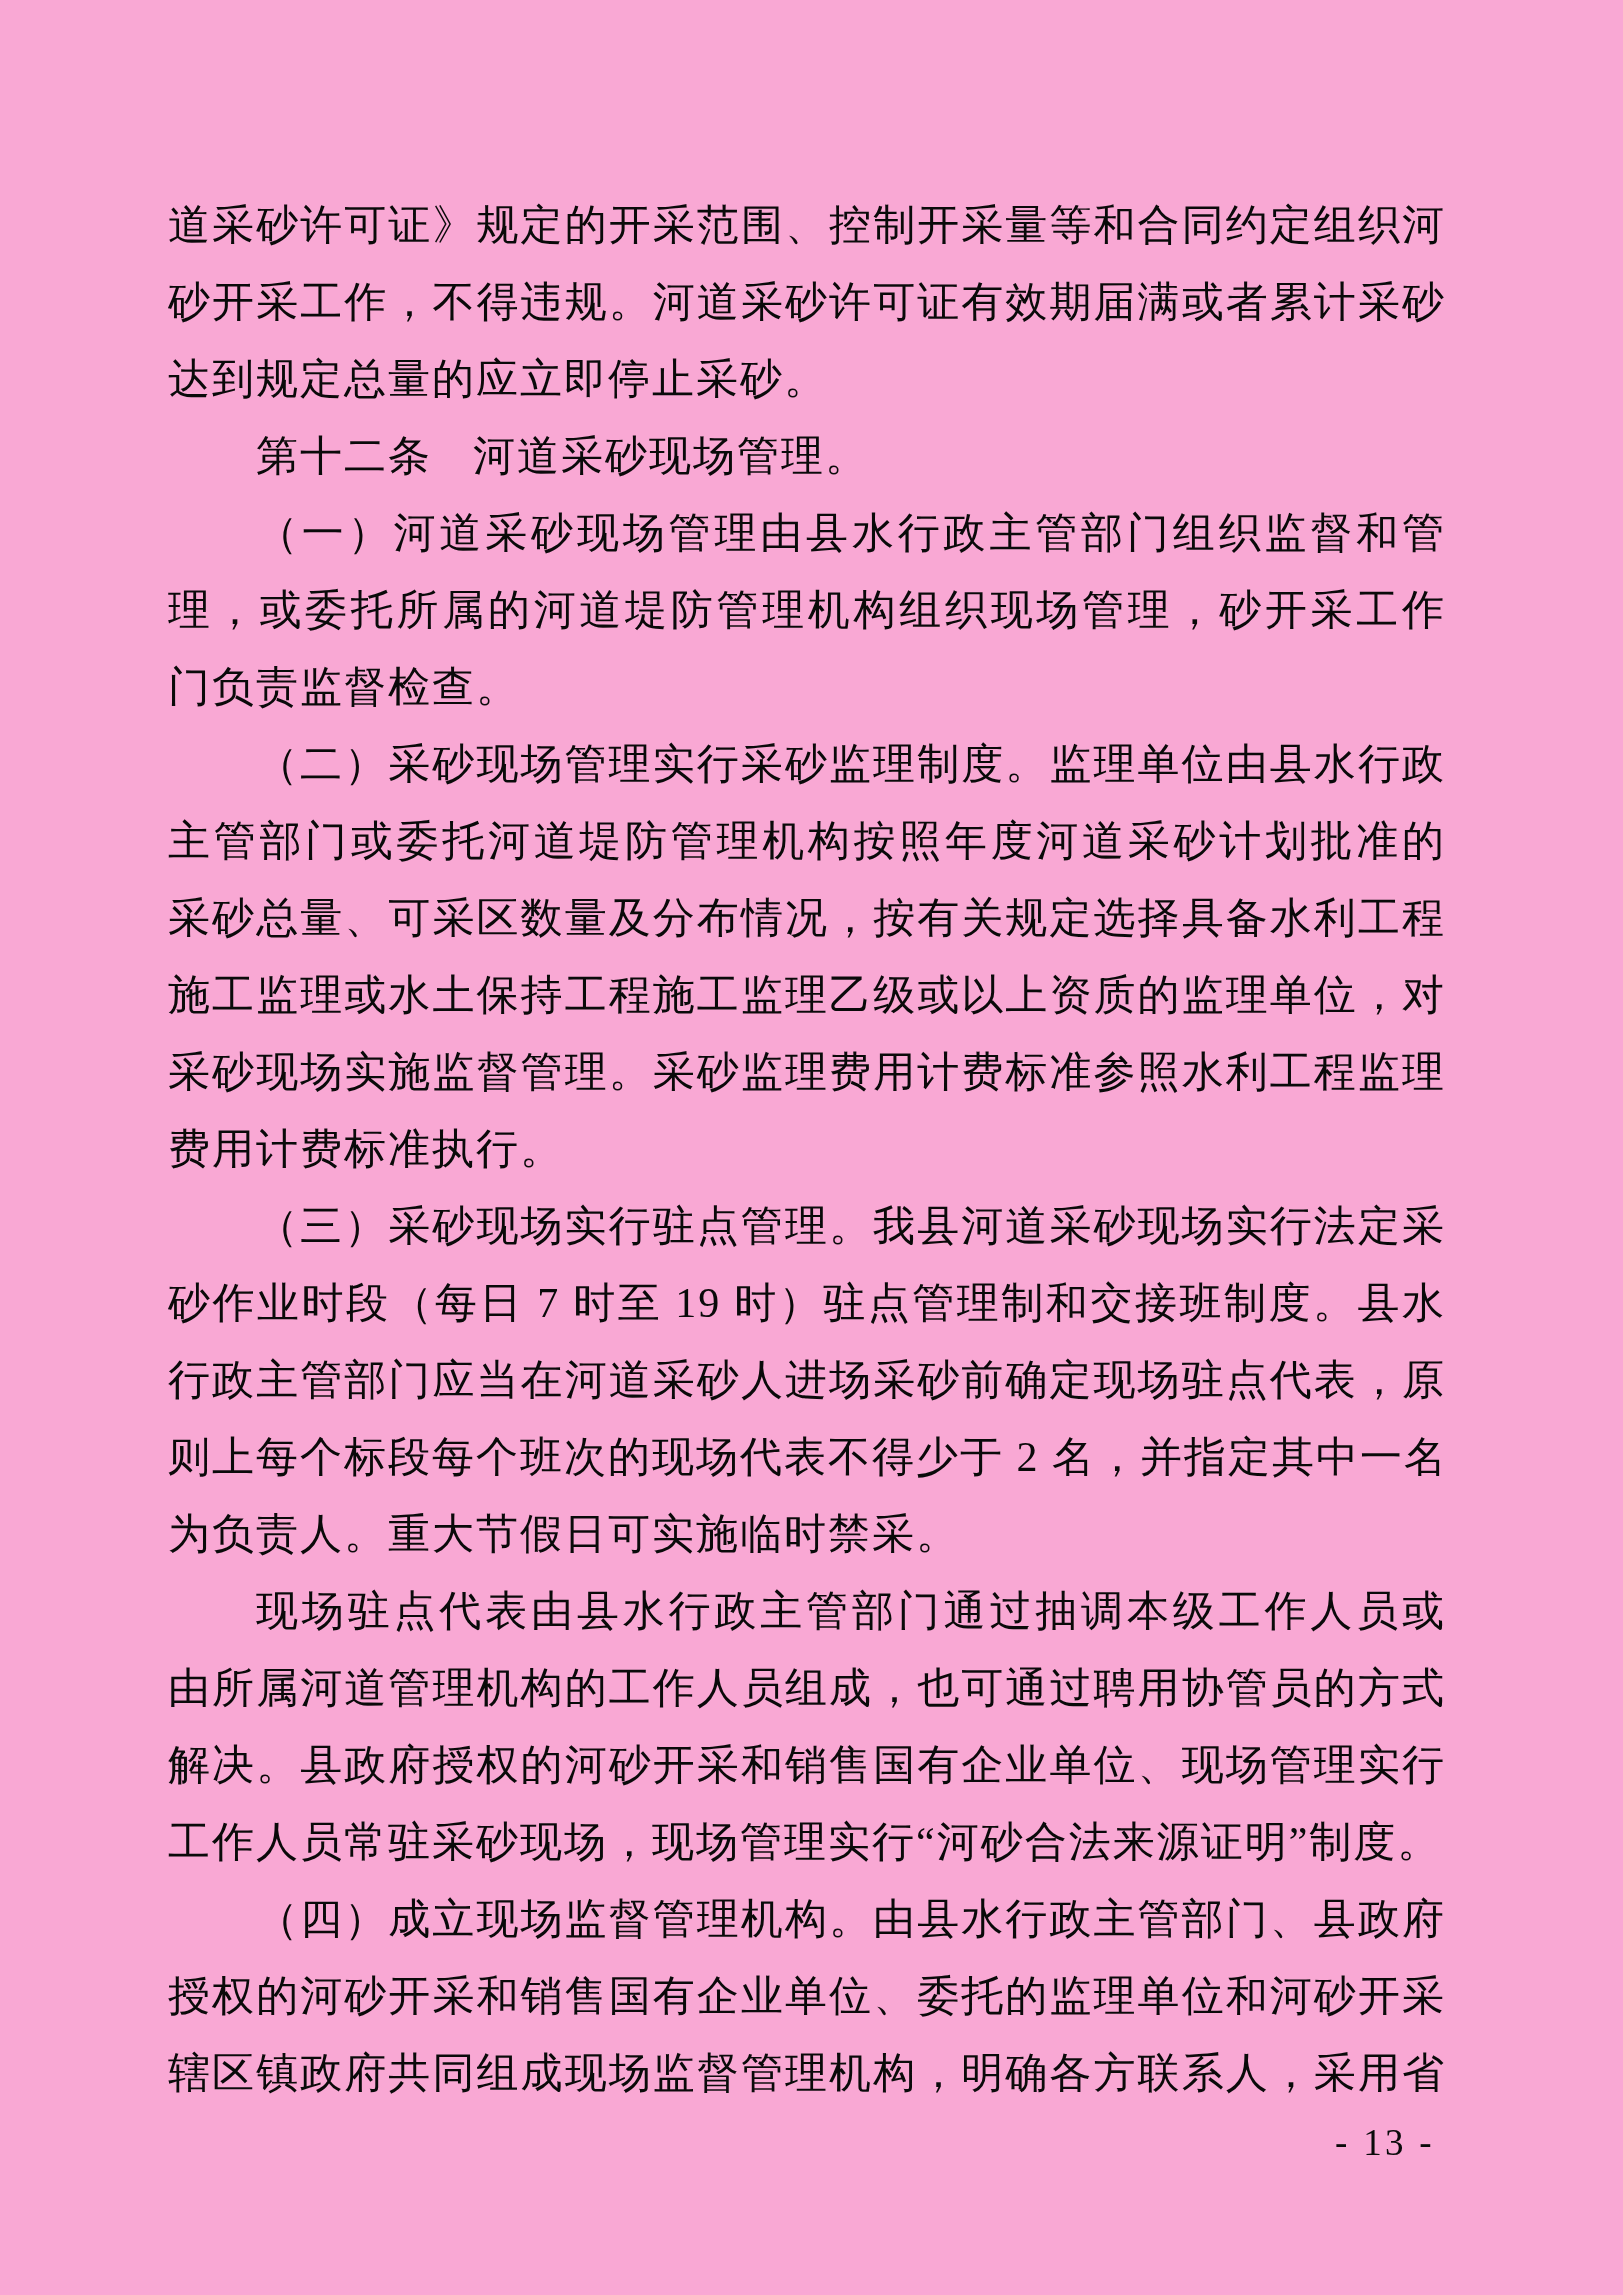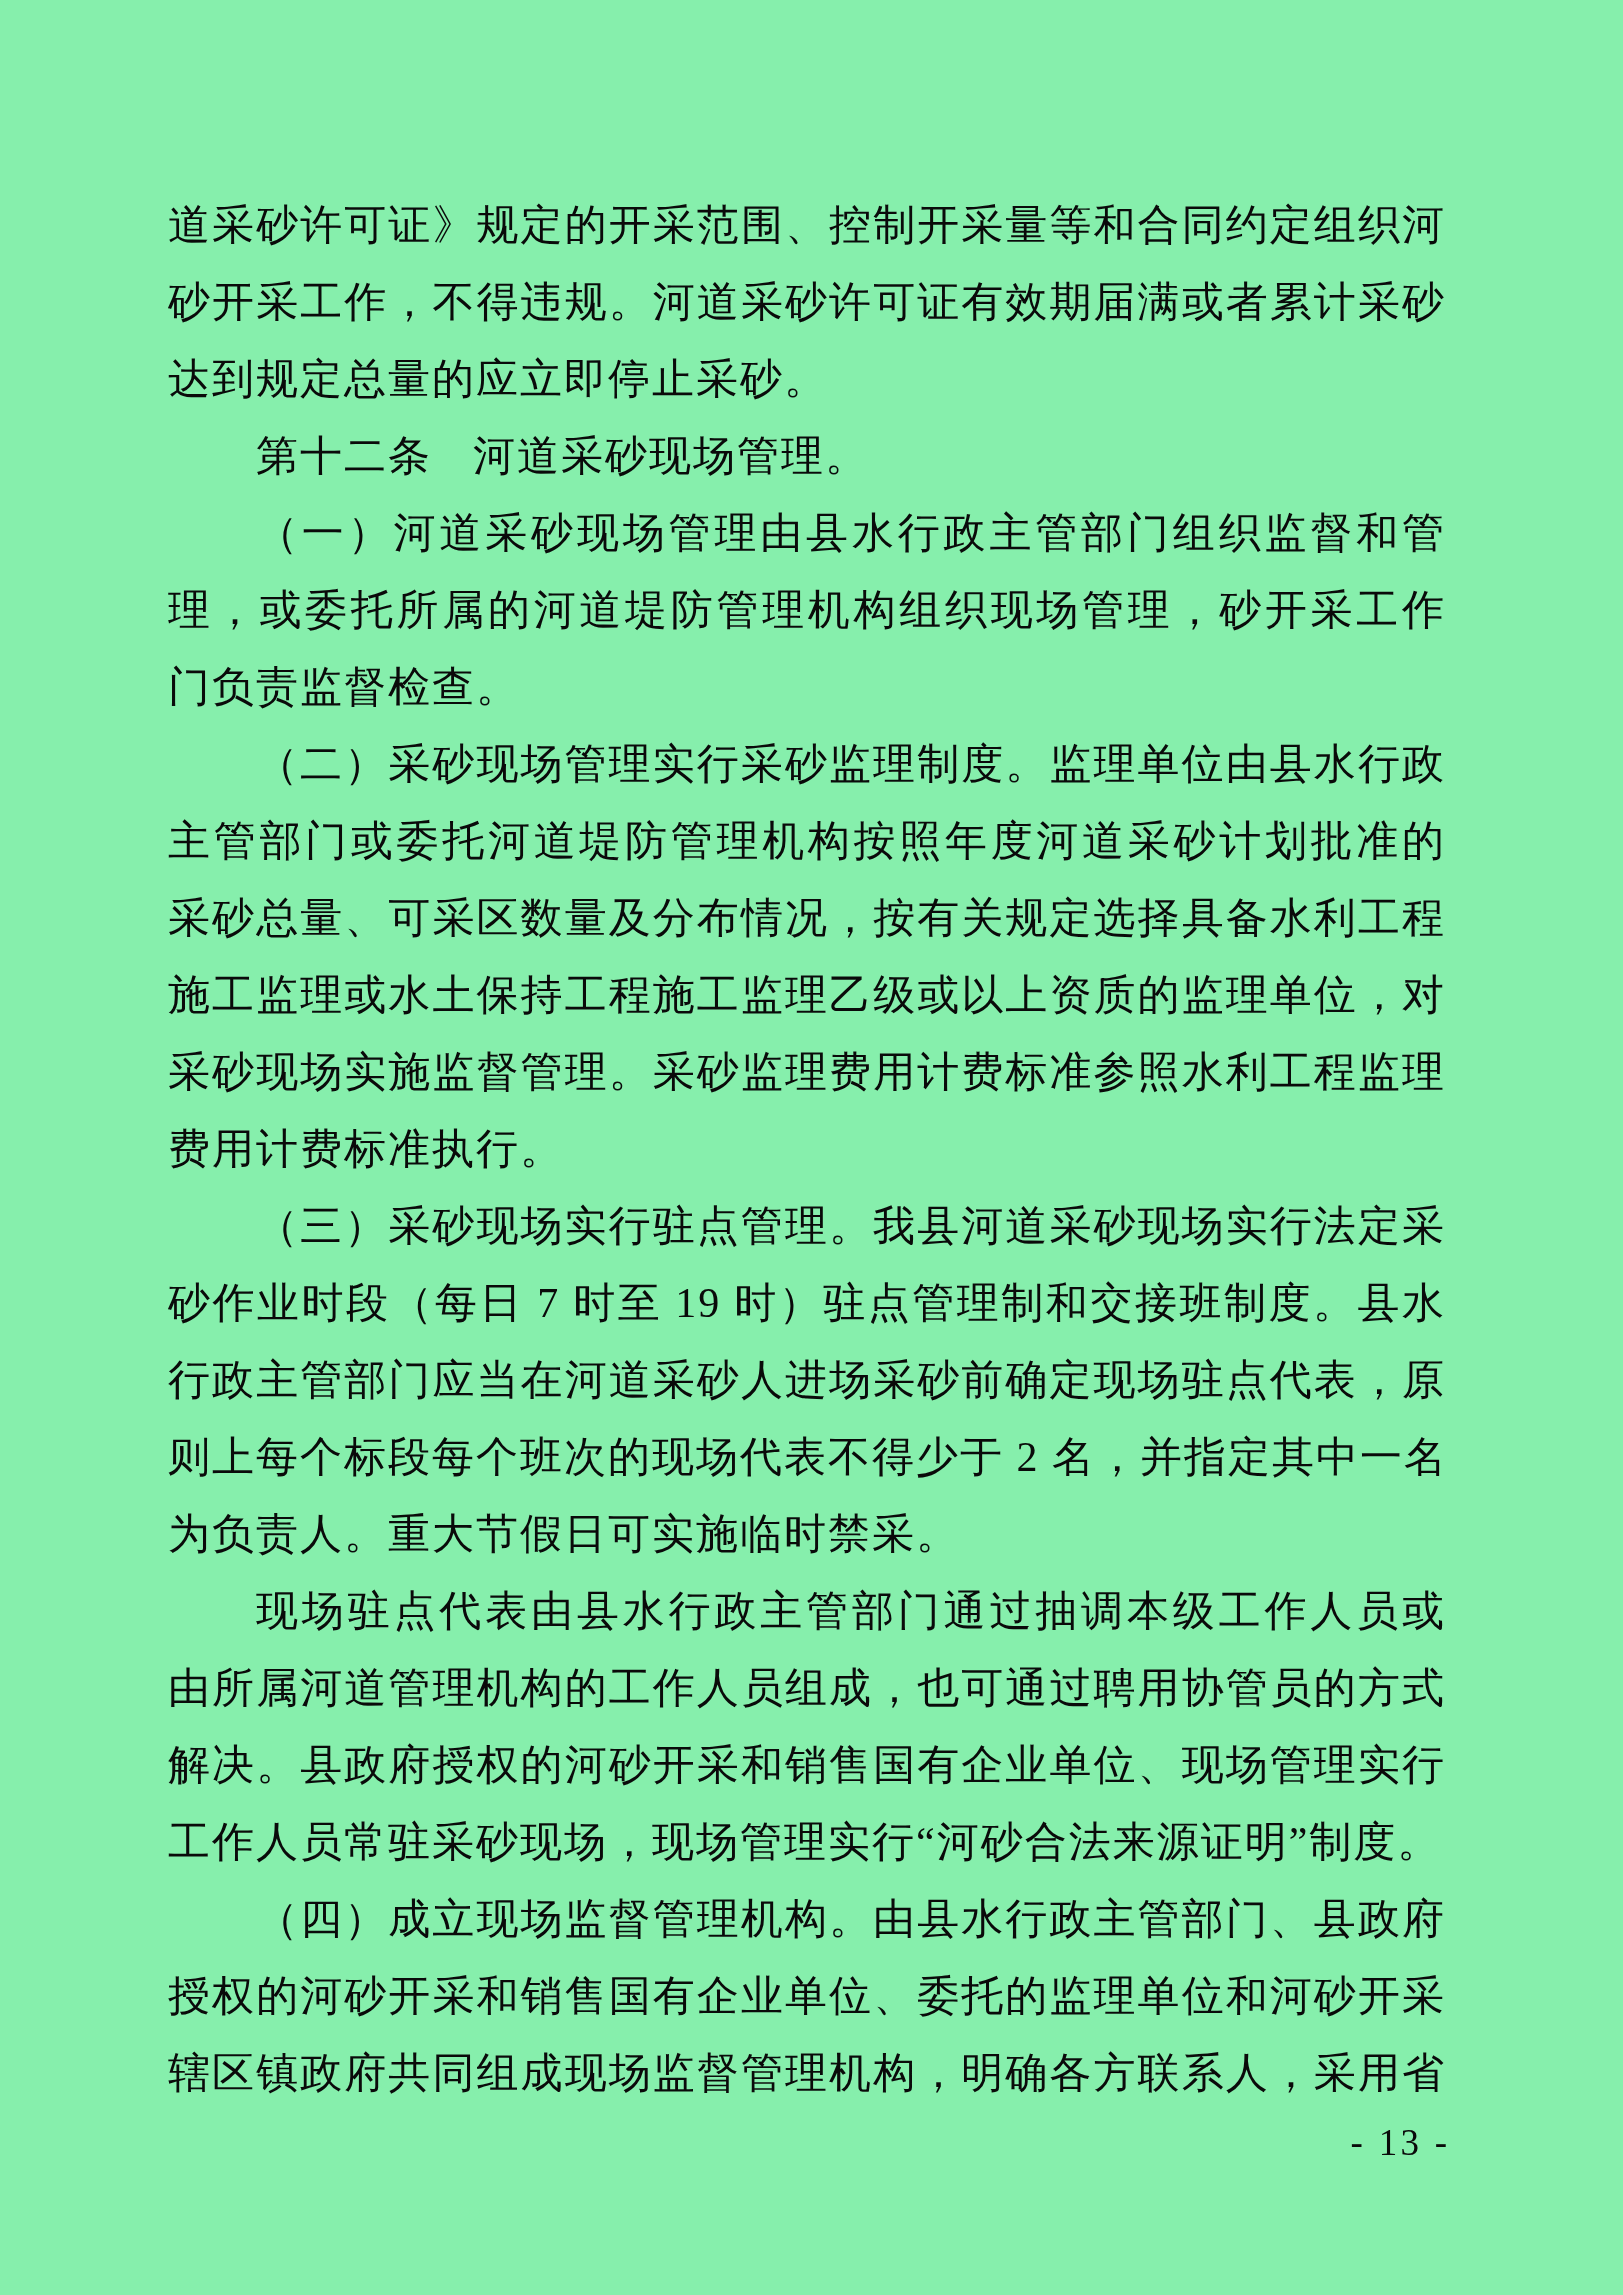--- a/index.html
+++ b/index.html
@@ -4,21 +4,21 @@
 <style>
   html, body {
     margin: 0;
     padding: 0;
     background: #ffffff;
   }
   .page {
     position: relative;
     width: 1623px;
     height: 2295px;
-    background: #86efac;
+    background: #f9a8d4;
     color: #0a0a0a;
     font-family: "Liberation Serif", "DejaVu Serif", serif;
     overflow: hidden;
   }
   .doc-body {
     position: absolute;
     left: 168px;
     top: 187px;
     width: 1278px;
   }
@@ -45,21 +45,20 @@
     margin-right: 41px;
   }
   .footer {
     position: absolute;
     left: 1335px;
     top: 2121px;
     width: 131px;
     font-size: 37px;
     line-height: 43px;
     letter-spacing: 3.3px;
-    text-align: center;
     color: #0a0a0a;
   }
 </style>
 </head>
 <body>
 
 <div class="page">
 
   <div class="doc-body">
 

